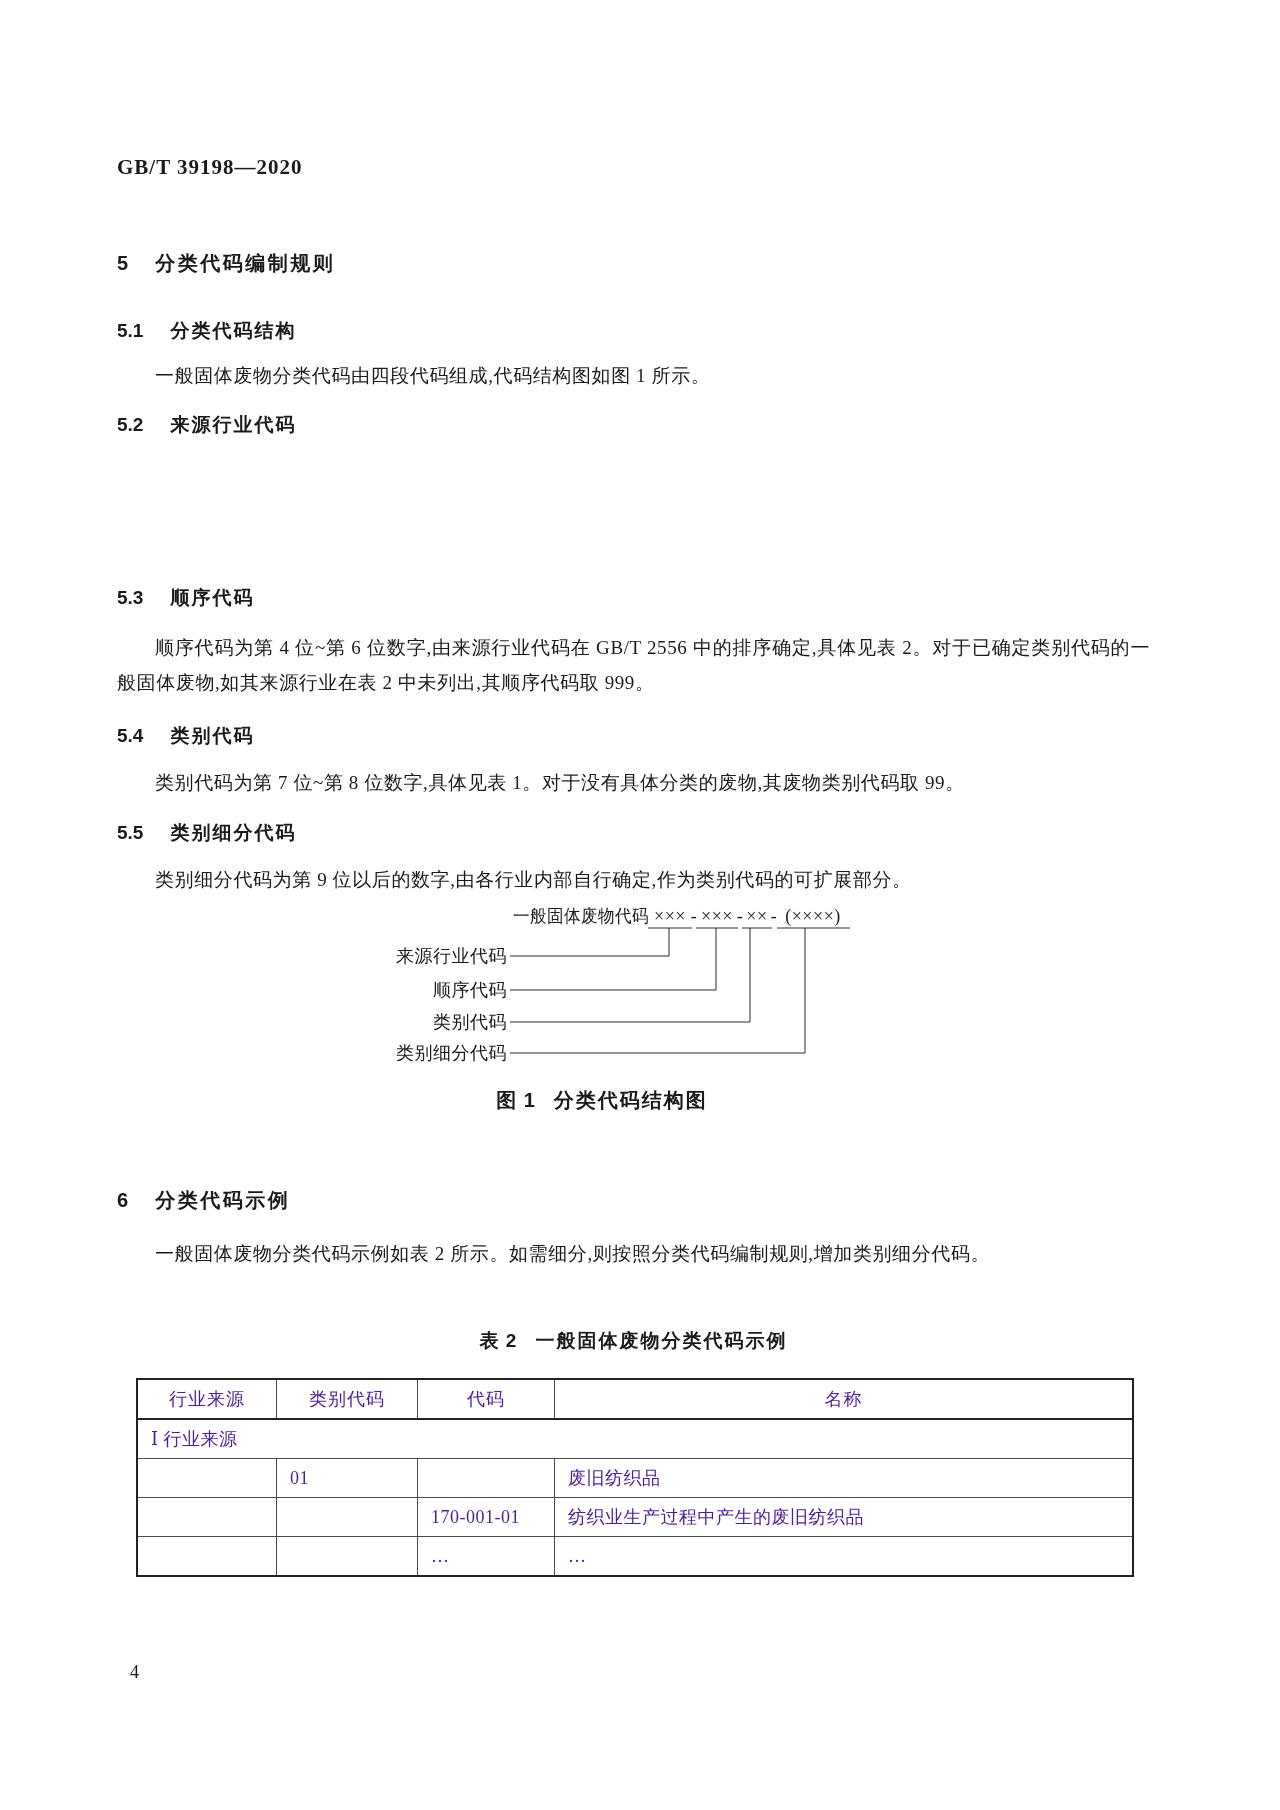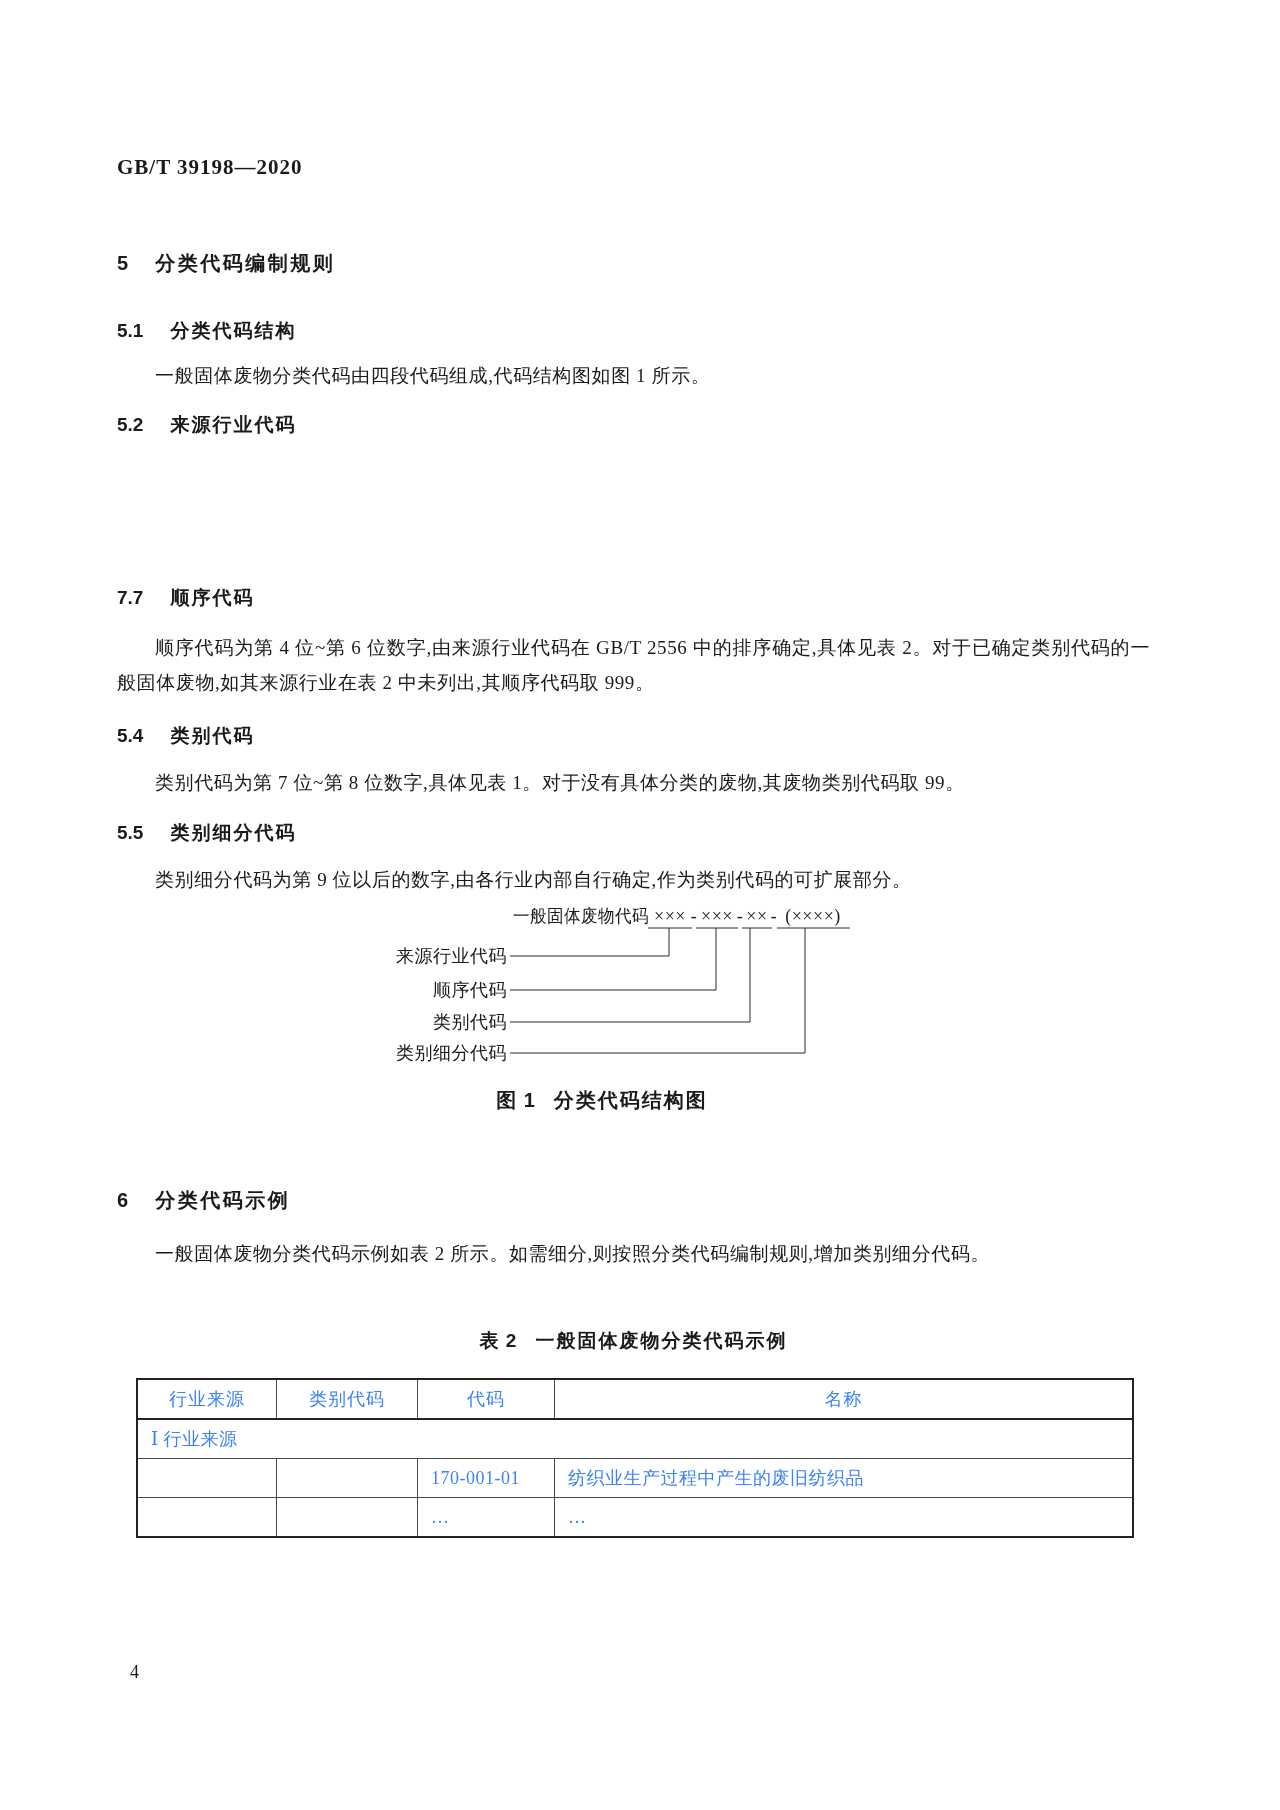--- a/index.html
+++ b/index.html
@@ -39,21 +39,21 @@
   }
   .caption{left:117px;top:1087px;width:970px;}
   .tbl-title{left:117px;top:1328px;width:1033px;font-size:19px;}
   .cap-num{letter-spacing:1px;margin-right:18px;}
   
   .tbl{
     left:136px;top:1378px;
     border-collapse:collapse;
     table-layout:fixed;
     width:991px;
-    font-size:18px;color:#3b82f6;
+    font-size:18px;color:#4c1d95;
   }
   .tbl td,.tbl th{
     border:1px solid #4a4a4a;
     height:38px;
     padding:0 0 0 13px;
     font-weight:normal;
     text-align:left;
     letter-spacing:0.5px;
     overflow:hidden;white-space:nowrap;
   }
@@ -82,21 +82,21 @@
   <div class="abs h2" style="left:117px;top:318px;">
     <span class="h-num">5.1</span><span>分类代码结构</span>
   </div>
   <div class="abs para" style="top:358px;">一般固体废物分类代码由四段代码组成,代码结构图如图 1 所示。</div>
 
   <div class="abs h2" style="left:117px;top:412px;">
     <span class="h-num">5.2</span><span>来源行业代码</span>
   </div>
 
   <div class="abs h2" style="left:117px;top:585px;">
-    <span class="h-num">7.7</span><span>顺序代码</span>
+    <span class="h-num">5.3</span><span>顺序代码</span>
   </div>
   <div class="abs para" style="top:630px;">顺序代码为第 4 位~第 6 位数字,由来源行业代码在 GB/T 2556 中的排序确定,具体见表 2。对于已确定类别代码的一般固体废物,如其来源行业在表 2 中未列出,其顺序代码取 999。</div>
 
   <div class="abs h2" style="left:117px;top:723px;">
     <span class="h-num">5.4</span><span>类别代码</span>
   </div>
   <div class="abs para" style="top:765px;">类别代码为第 7 位~第 8 位数字,具体见表 1。对于没有具体分类的废物,其废物类别代码取 99。</div>
 
   <div class="abs h2" style="left:117px;top:820px;">
     <span class="h-num">5.5</span><span>类别细分代码</span>
@@ -156,20 +156,26 @@
         <th class="c3">代码</th>
         <th class="c4">名称</th>
       </tr>
     </thead>
     <tbody>
       <tr>
         <td colspan="4">Ⅰ 行业来源</td>
       </tr>
       <tr>
         <td></td>
+        <td>01</td>
+        <td></td>
+        <td>废旧纺织品</td>
+      </tr>
+      <tr>
+        <td></td>
         <td></td>
         <td>170-001-01</td>
         <td>纺织业生产过程中产生的废旧纺织品</td>
       </tr>
       <tr>
         <td></td>
         <td></td>
         <td class="dots">…</td>
         <td class="dots">…</td>
       </tr>

